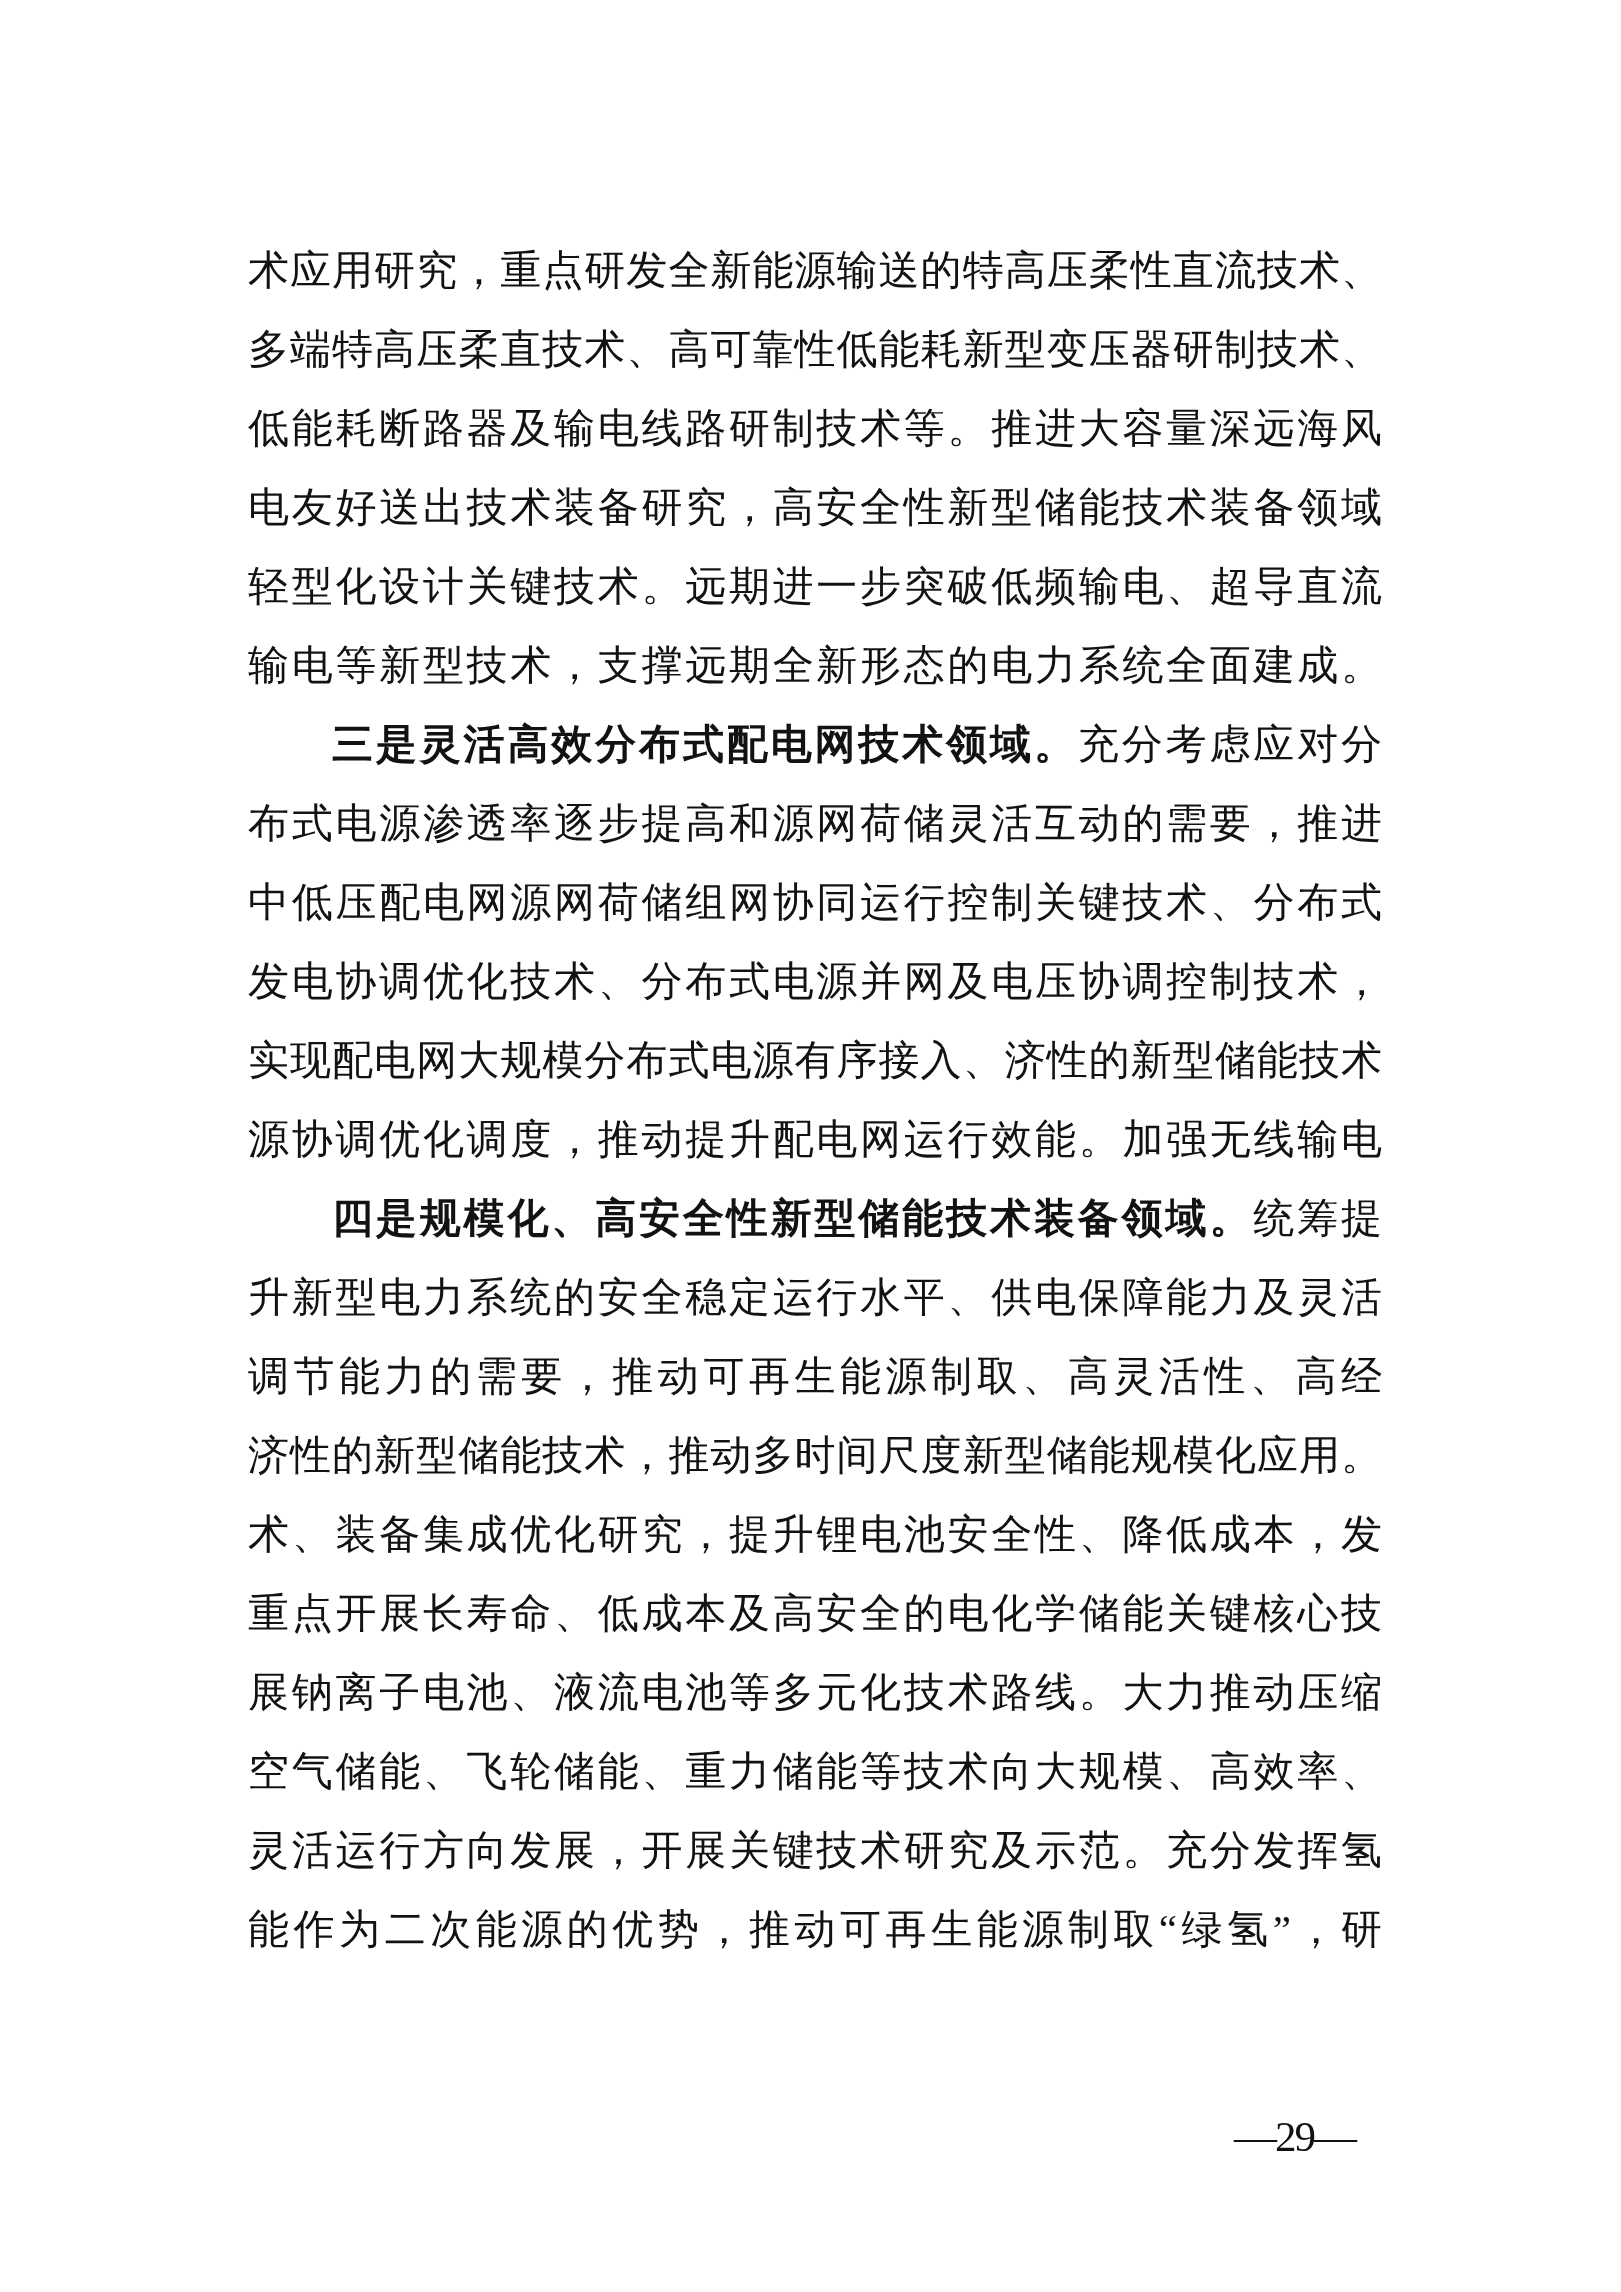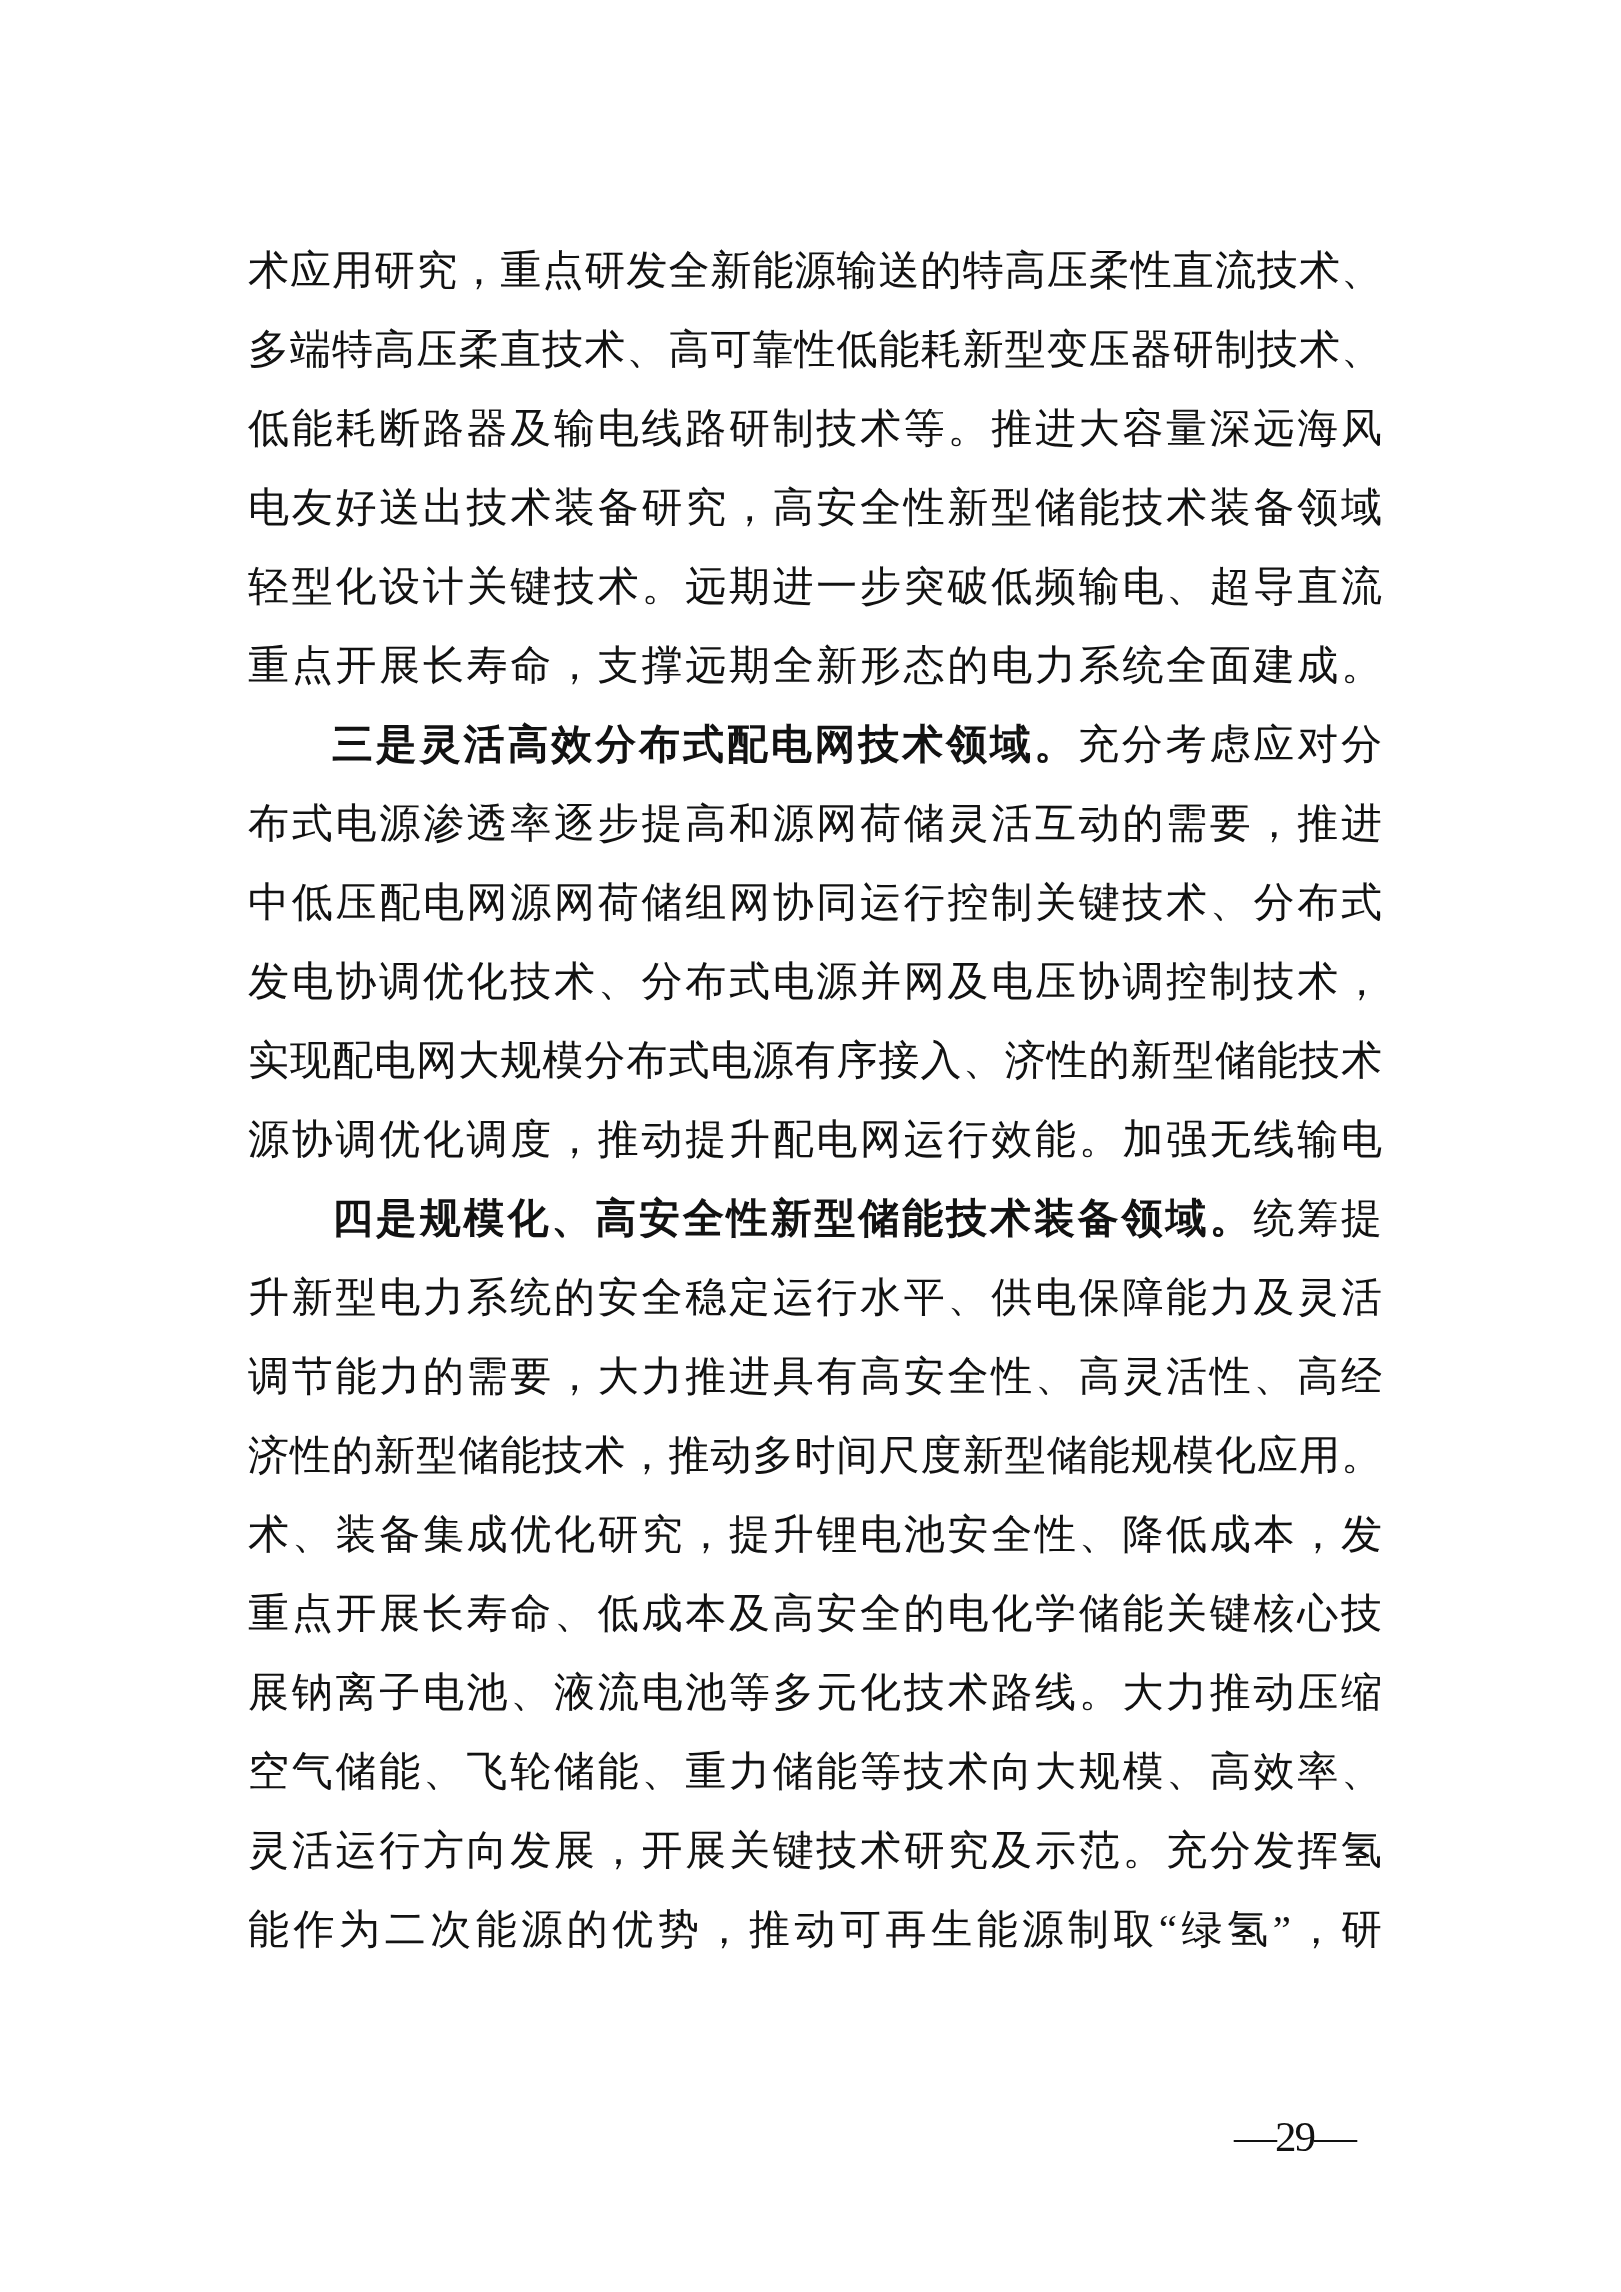--- a/index.html
+++ b/index.html
@@ -55,30 +55,30 @@
 </head>
 <body>
 
 <div class="page">
   <main class="body-text">
     <div class="line"><span class="bold-run"></span><span>术应用研究，重点研发全新能源输送的特高压柔性直流技术、</span></div>
     <div class="line"><span class="bold-run"></span><span>多端特高压柔直技术、高可靠性低能耗新型变压器研制技术、</span></div>
     <div class="line"><span class="bold-run"></span><span>低能耗断路器及输电线路研制技术等。推进大容量深远海风</span></div>
     <div class="line"><span class="bold-run"></span><span>电友好送出技术装备研究，高安全性新型储能技术装备领域</span></div>
     <div class="line"><span class="bold-run"></span><span>轻型化设计关键技术。远期进一步突破低频输电、超导直流</span></div>
-    <div class="line"><span class="bold-run"></span><span>重点开展长寿命，支撑远期全新形态的电力系统全面建成。</span></div>
+    <div class="line"><span class="bold-run"></span><span>输电等新型技术，支撑远期全新形态的电力系统全面建成。</span></div>
     <div class="line para-start"><span class="bold-run">三是灵活高效分布式配电网技术领域。</span><span>充分考虑应对分</span></div>
     <div class="line"><span class="bold-run"></span><span>布式电源渗透率逐步提高和源网荷储灵活互动的需要，推进</span></div>
     <div class="line"><span class="bold-run"></span><span>中低压配电网源网荷储组网协同运行控制关键技术、分布式</span></div>
     <div class="line"><span class="bold-run"></span><span>发电协调优化技术、分布式电源并网及电压协调控制技术，</span></div>
     <div class="line"><span class="bold-run"></span><span>实现配电网大规模分布式电源有序接入、济性的新型储能技术</span></div>
     <div class="line"><span class="bold-run"></span><span>源协调优化调度，推动提升配电网运行效能。加强无线输电</span></div>
     <div class="line para-start"><span class="bold-run">四是规模化、高安全性新型储能技术装备领域。</span><span>统筹提</span></div>
     <div class="line"><span class="bold-run"></span><span>升新型电力系统的安全稳定运行水平、供电保障能力及灵活</span></div>
-    <div class="line"><span class="bold-run"></span><span>调节能力的需要，大力推进具有高安全性、高灵活性、高经</span></div>
+    <div class="line"><span class="bold-run"></span><span>调节能力的需要，推动可再生能源制取、高灵活性、高经</span></div>
     <div class="line"><span class="bold-run"></span><span>济性的新型储能技术，推动多时间尺度新型储能规模化应用。</span></div>
     <div class="line"><span class="bold-run"></span><span>术、装备集成优化研究，提升锂电池安全性、降低成本，发</span></div>
     <div class="line"><span class="bold-run"></span><span>重点开展长寿命、低成本及高安全的电化学储能关键核心技</span></div>
     <div class="line"><span class="bold-run"></span><span>展钠离子电池、液流电池等多元化技术路线。大力推动压缩</span></div>
     <div class="line"><span class="bold-run"></span><span>空气储能、飞轮储能、重力储能等技术向大规模、高效率、</span></div>
     <div class="line"><span class="bold-run"></span><span>灵活运行方向发展，开展关键技术研究及示范。充分发挥氢</span></div>
     <div class="line"><span class="bold-run"></span><span>能作为二次能源的优势，推动可再生能源制取“绿氢”，研</span></div>
   </main>
 
   <div class="page-number">—29—</div>

